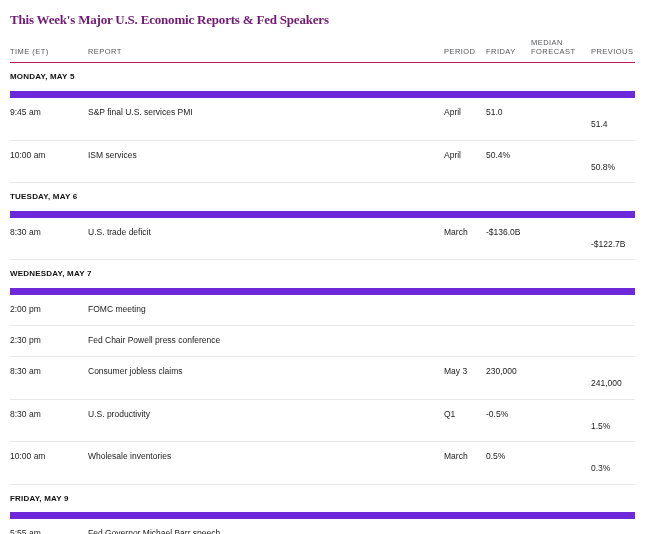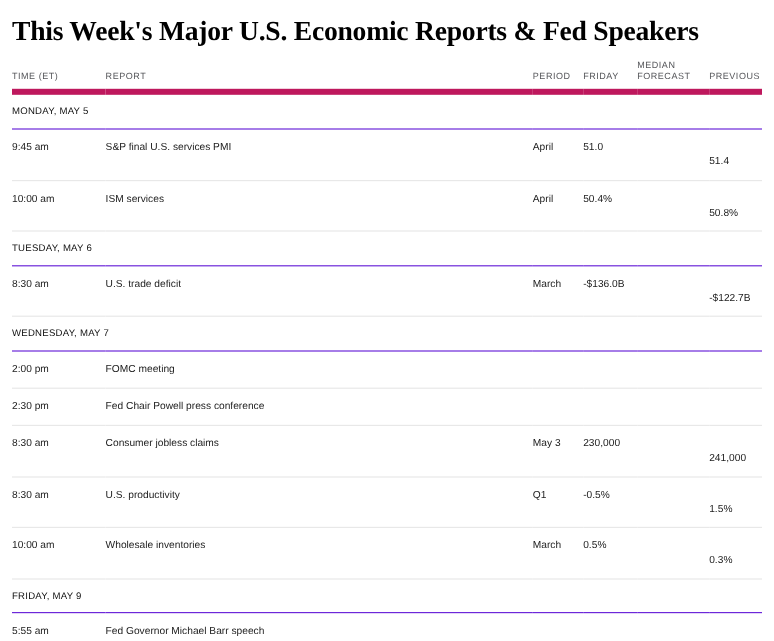--- a/index.html
+++ b/index.html
@@ -14,24 +14,24 @@
     color: #1a1a1a;
     overflow: hidden;
   }
   .wrap {
     padding: 8px 10px 0 10px;
     box-sizing: border-box;
     width: 645px;
   }
   .page-title {
     font-family: "Liberation Serif", serif;
-    font-size: 23px;
+    font-size: 13px;
     font-weight: bold;
     letter-spacing: -0.2px;
-    color: #000000;
+    color: #701a75;
     margin: 4px 0 10px 0;
     line-height: 1.2;
   }
   table.econ {
     width: 625px;
     border-collapse: collapse;
     table-layout: fixed;
     font-size: 8.5px;
   }
   table.econ col.c-time   { width: 78px; }
@@ -42,36 +42,36 @@
   table.econ col.c-prev   { width: 44px; }
 
   thead th {
     font-size: 7.5px;
     font-weight: normal;
     letter-spacing: 0.45px;
     color: #55565a;
     text-align: left;
     vertical-align: bottom;
     padding: 0 0 6px 0;
-    border-bottom: 5px solid #be185d;
+    border-bottom: 1px solid #be185d;
     line-height: 1.25;
   }
   thead th.th-median { width: 60px; }
   .hdr-median {
     display: block;
     width: 52px;
   }
 
   tbody tr.day-row td {
     font-size: 8px;
-    font-weight: normal;
+    font-weight: bold;
     color: #111111;
     letter-spacing: 0.2px;
     padding: 9px 0 8px 0;
-    border-bottom: 1px solid #6d28d9;
+    border-bottom: 7px solid #6d28d9;
     line-height: 1.35;
     vertical-align: top;
   }
   tbody tr.data-row td {
     font-size: 8.5px;
     color: #1c1c1c;
     padding: 9px 0 9px 0;
     border-bottom: 1px solid #e8e8e8;
     vertical-align: top;
     line-height: 1.35;

